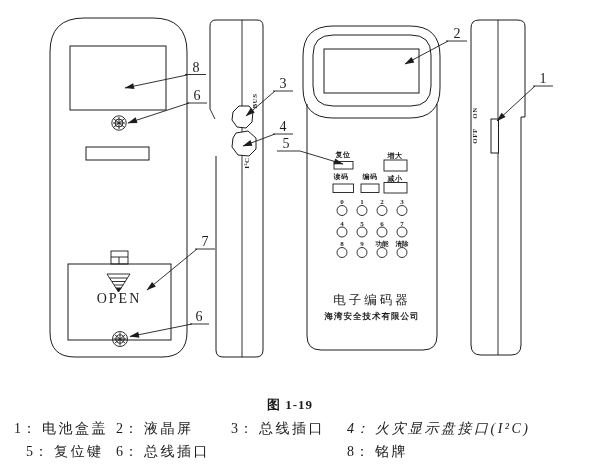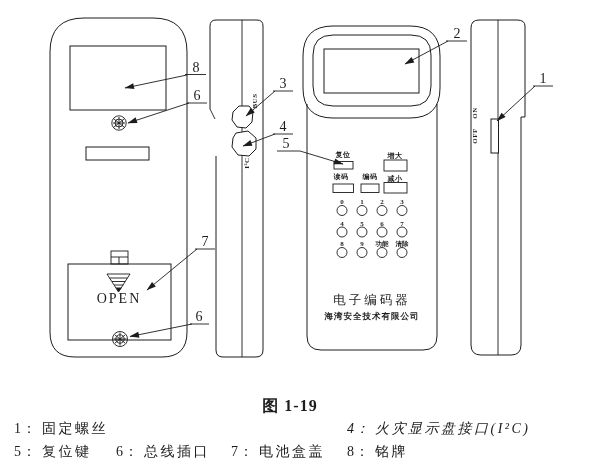--- a/index.html
+++ b/index.html
@@ -9,21 +9,21 @@
   svg .ln{fill:none;stroke:#1c1c1c;stroke-width:1;}
   svg .thin{fill:none;stroke:#1c1c1c;stroke-width:0.9;}
   svg .fillw{fill:#ffffff;stroke:#1c1c1c;stroke-width:1;}
   svg text{fill:#1c1c1c;font-family:"Liberation Serif","DejaVu Serif",serif;}
   svg .num{font-size:14px;}
   svg .zh-btn{font-size:7px;font-weight:700;letter-spacing:0.5px;}
   svg .key{font-size:7px;font-weight:700;}
   svg .keyzh{font-size:6.5px;font-weight:700;}
   svg .rot{font-size:7px;font-weight:600;letter-spacing:0.5px;}
   .caption{position:absolute;left:230px;top:396px;width:120px;text-align:center;
-           font-size:16px;font-weight:700;letter-spacing:1px;}
+           font-size:13px;font-weight:700;letter-spacing:1px;}
   .legend-item{position:absolute;white-space:nowrap;font-size:14px;}
   .legend-item .ln-num{letter-spacing:1px;margin-right:5px;}
   .legend-item .ln-label{letter-spacing:2.5px;}
 </style>
 </head>
 <body>
 
 <div class="figure">
 
 <svg width="601" height="394" viewBox="0 0 601 394">
@@ -169,31 +169,34 @@
   <g>
     <text class="num" x="543" y="83" text-anchor="middle">1</text>
     <line class="thin" x1="533" y1="86" x2="553" y2="86"></line>
     <line class="thin" x1="535" y1="86" x2="497" y2="121" marker-end="url(#arr)"></line>
   </g>
 </svg>
 
 <div class="caption">图 1-19</div>
 
 <div class="legend-item" style="left:14px;top:420px;">
-  <span class="ln-num">1：</span><span class="ln-label">固定螺丝</span>
+  <span class="ln-num">1：</span><span class="ln-label">电池盒盖</span>
+</div>
+<div class="legend-item" style="left:116px;top:420px;">
+  <span class="ln-num">2：</span><span class="ln-label">液晶屏</span>
+</div>
+<div class="legend-item" style="left:231px;top:420px;">
+  <span class="ln-num">3：</span><span class="ln-label">总线插口</span>
 </div>
 <div class="legend-item" style="left:347px;top:420px;font-style:italic;">
   <span class="ln-num">4：</span><span class="ln-label">火灾显示盘接口(I²C)</span>
 </div>
-<div class="legend-item" style="left:14px;top:443px;">
+<div class="legend-item" style="left:26px;top:443px;">
   <span class="ln-num">5：</span><span class="ln-label">复位键</span>
 </div>
 <div class="legend-item" style="left:116px;top:443px;">
   <span class="ln-num">6：</span><span class="ln-label">总线插口</span>
 </div>
-<div class="legend-item" style="left:231px;top:443px;">
-  <span class="ln-num">7：</span><span class="ln-label">电池盒盖</span>
-</div>
 <div class="legend-item" style="left:347px;top:443px;">
   <span class="ln-num">8：</span><span class="ln-label">铭牌</span>
 </div>
 
 </div>
 
 </body></html>

